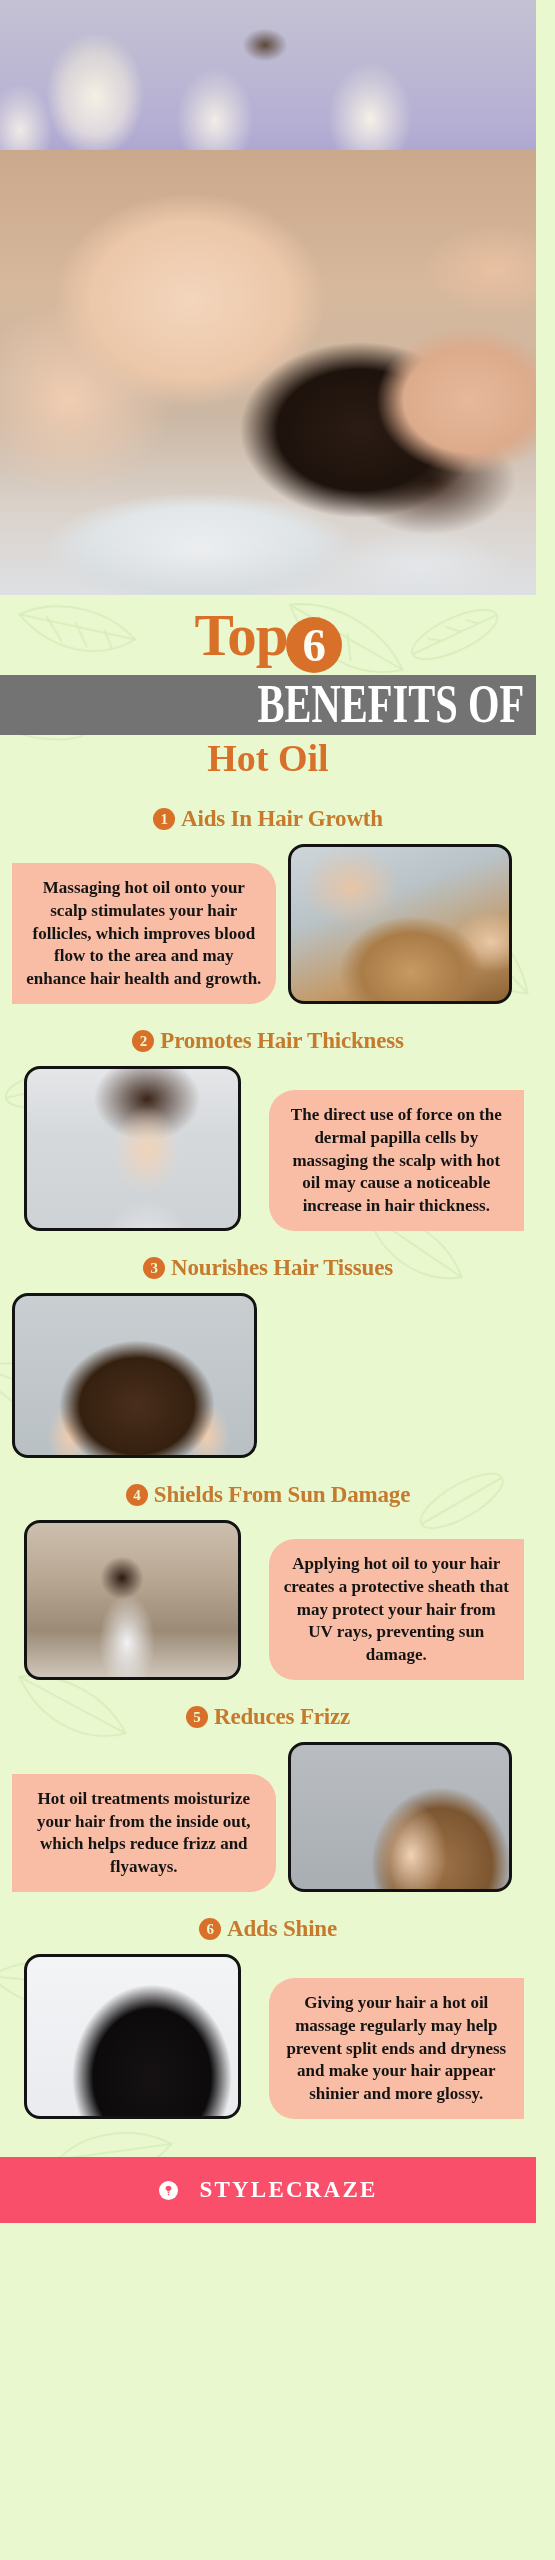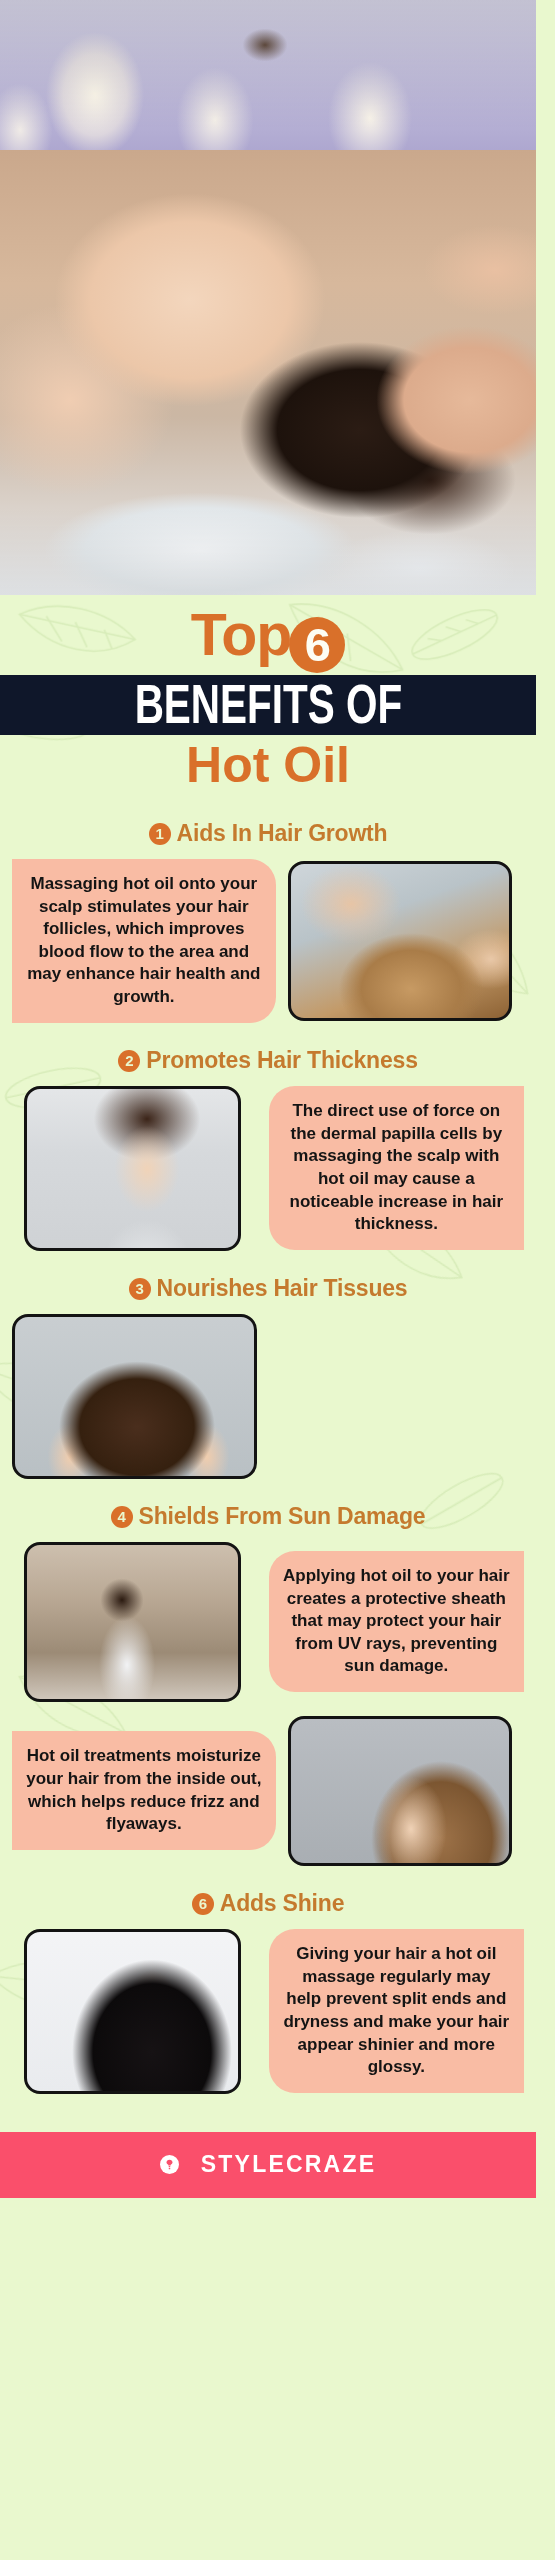--- a/index.html
+++ b/index.html
@@ -5,20 +5,21 @@
   * { margin:0; padding:0; box-sizing:border-box; }
   body {
     width:555px;
     font-family:"Liberation Sans", sans-serif;
     background:#E9F8CE;
   }
   .infographic {
     width:536px;
     position:relative;
     overflow:hidden;
+    font-family:Liberation Serif, serif;
   }
 
   
   .hero {
     width:555px;
     height:595px;
     position:relative;
     overflow:hidden;
     background:#8e86b8;
   }
@@ -88,33 +89,33 @@
     border-radius:50%;
     background:#D9702A;
     color:#FDFDF4;
     font-size:47px;
     line-height:56px;
     text-align:center;
     vertical-align:-6px;
     margin-left:-2px;
   }
   .band {
-    background:#0f172a;
+    background:#737373;
     color:#FFFFFF;
     font-size:44px;
     font-weight:bold;
     letter-spacing:0px;
     line-height:1.18;
     padding:3px 0 5px 0;
-    text-align:center;
+    text-align:right;
     transform:scaleX(1.0);
   }
   .band span { display:inline-block; transform:scaleY(1.25) scaleX(.92); }
   .t-hotoil {
-    font-size:50px;
+    font-size:38px;
     font-weight:bold;
     color:#D9702A;
     line-height:1.12;
     padding:2px 0 3px;
   }
 
   
   .section { position:relative; padding:14px 12px 0; }
   .sec-head {
     text-align:center;
@@ -133,21 +134,21 @@
     color:#EAF7CE;
     font-size:15px;
     font-weight:bold;
     line-height:22px;
     text-align:center;
     margin-right:6px;
     vertical-align:2px;
   }
   .row {
     display:flex;
-    align-items:center;
+    align-items:flex-end;
     gap:12px;
     padding:0 0px;
     position:relative;
   }
   .textbox {
     background:#F9BCA4;
     color:#141414;
     font-size:17px;
     font-weight:bold;
     line-height:1.33;
@@ -355,20 +356,21 @@
 
     <div class="section">
       <div class="sec-head"><span class="num">4</span><span>Shields From Sun Damage</span></div>
       <div class="row">
         <div class="photo ph-left p4" style="height:160px"></div>
         <div class="textbox tb-right">Applying hot oil to your hair creates a protective sheath that may protect your hair from UV rays, preventing sun damage.</div>
       </div>
     </div>
 
     <div class="section">
+      <div class="sec-head"><span class="num">5</span><span>Reduces Frizz</span></div>
       <div class="row">
         <div class="textbox tb-left">Hot oil treatments moisturize your hair from the inside out, which helps reduce frizz and flyaways.</div>
         <div class="photo ph-right p5" style="height:150px"></div>
       </div>
     </div>
 
     <div class="section">
       <div class="sec-head"><span class="num">6</span><span>Adds Shine</span></div>
       <div class="row">
         <div class="photo ph-left p6" style="height:165px"></div>

